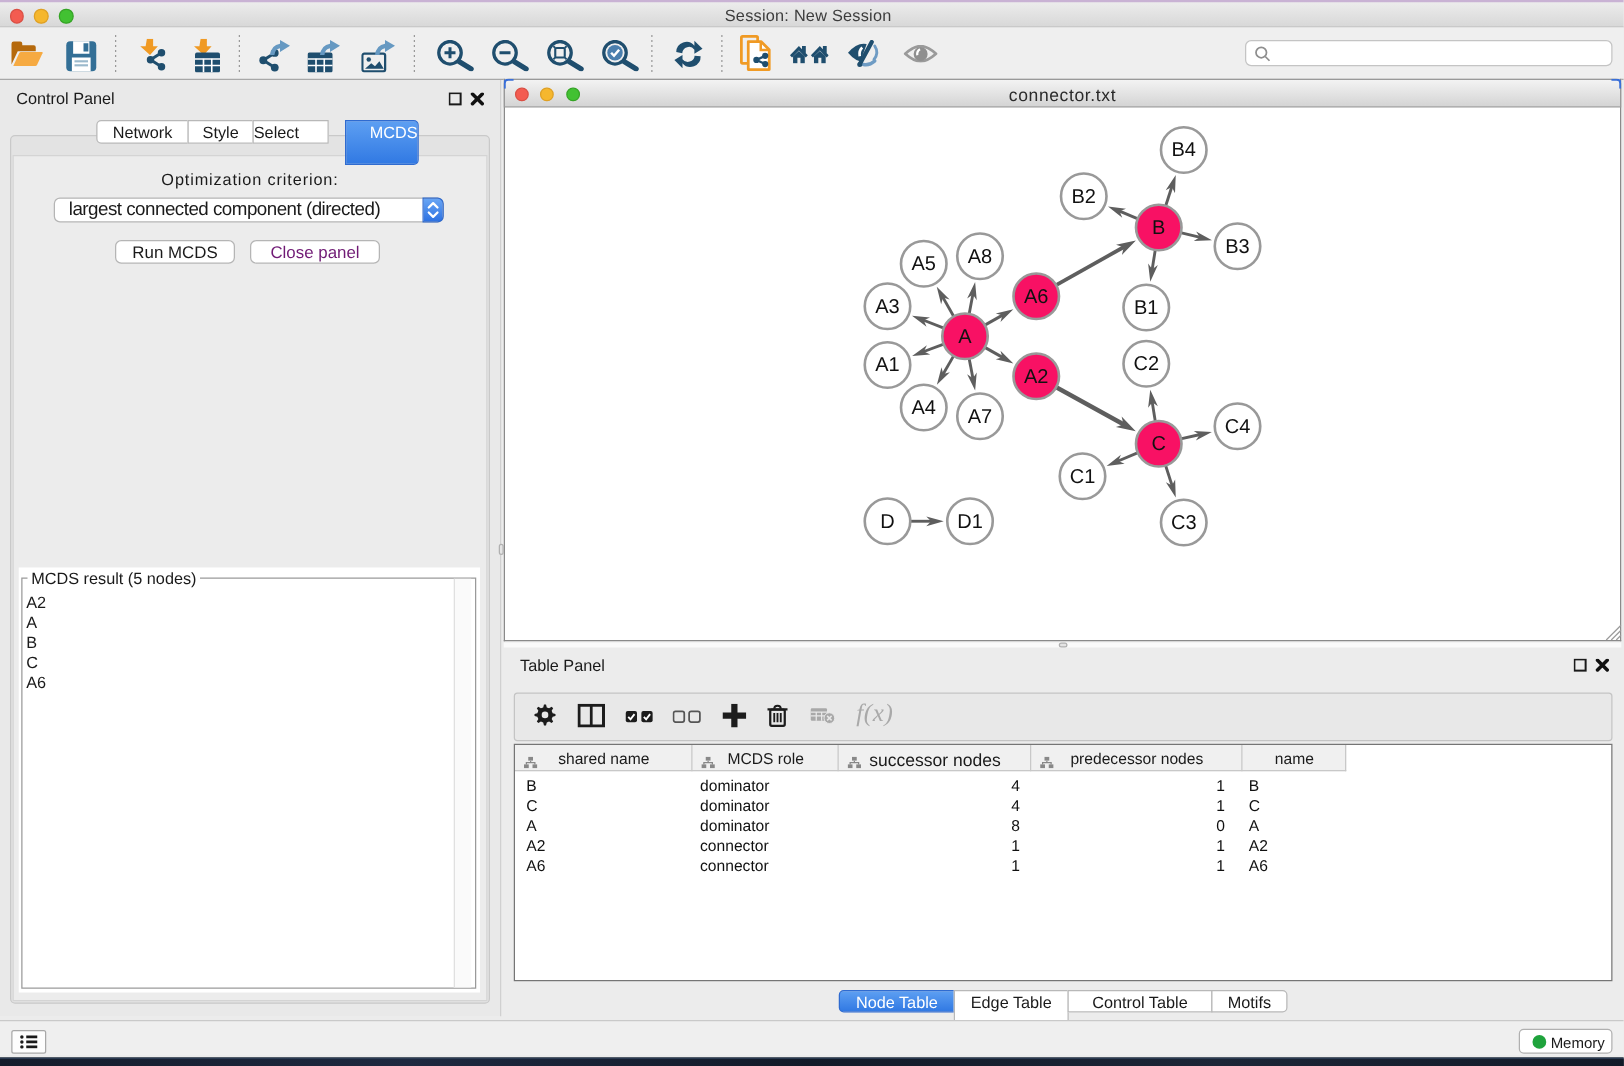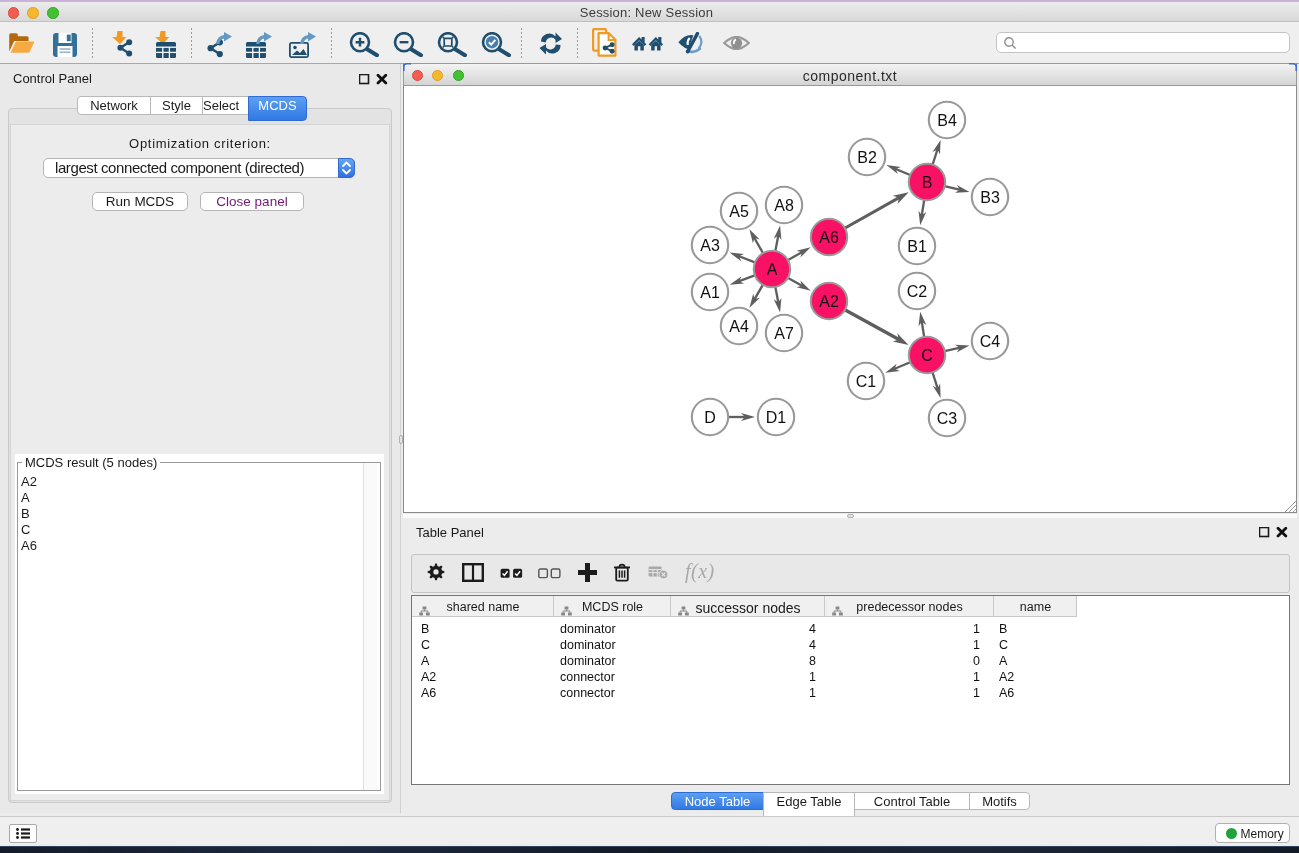--- a/index.html
+++ b/index.html
@@ -177,21 +177,21 @@
   <path d="M19 1.2 L26.8 9 M26.8 1.2 L19 9" stroke="#111" stroke-width="2.8" stroke-linecap="round"></path>
 </svg>
 
 <div class="abs" style="left:8px;top:108px;width:384px;height:695px;background:#e3e3e3;border:1px solid #c9c9c9;border-radius:4px;"></div>
 <div class="abs" style="left:10px;top:124px;width:380px;height:677px;background:#ececec;border:1px solid #d4d4d4;"></div>
 
 <div class="abs" style="left:77px;top:96px;width:244px;height:19px;">
   <div class="abs" style="left:0;top:0;width:74px;height:19px;background:#fff;border:1px solid #b8b8b8;border-radius:4px 0 0 4px;font-size:13px;color:#1a1a1a;text-align:center;line-height:18px;">Network</div>
   <div class="abs" style="left:73px;top:0;width:53px;height:19px;background:#fff;border:1px solid #b8b8b8;font-size:13px;color:#1a1a1a;text-align:center;line-height:18px;">Style</div>
   <div class="abs" style="left:125px;top:0;width:61px;height:19px;background:#fff;border:1px solid #b8b8b8;font-size:13px;color:#1a1a1a;text-align:left;line-height:18px;">Select</div>
-  <div class="abs" style="left:171px;top:0;width:59px;height:25px;background:linear-gradient(#5d9ff2,#3179e3);border:1px solid #2f6bd0;border-radius:0 4px 4px 0;font-size:13px;color:#fff;text-align:center;line-height:18px;">MCDS</div>
+  <div class="abs" style="left:199px;top:0;width:59px;height:36px;background:linear-gradient(#5d9ff2,#3179e3);border:1px solid #2f6bd0;border-radius:0 4px 4px 0;font-size:13px;color:#fff;text-align:right;line-height:18px;">MCDS</div>
 </div>
 
 <div class="abs" style="left:0;top:136px;width:400px;text-align:center;font-size:13px;letter-spacing:0.7px;color:#1a1a1a;">Optimization criterion:</div>
 
 <div class="abs" style="left:43px;top:158px;width:312px;height:20px;background:#fff;border:1px solid #b5b5b5;border-radius:5px;"></div>
 <div class="abs" style="left:55px;top:159px;font-size:15px;letter-spacing:-0.4px;color:#1a1a1a;">largest connected component (directed)</div>
 <div class="abs" style="left:338px;top:158px;width:17px;height:20px;background:linear-gradient(#68a5f4,#2e72e2);border:1px solid #2f6bd0;border-radius:0 5px 5px 0;"></div>
 <svg class="abs" style="left:341px;top:161px;" width="11" height="14" viewBox="0 0 11 14">
   <path d="M2 5 L5.5 1.5 L9 5" fill="none" stroke="#fff" stroke-width="1.8" stroke-linecap="round" stroke-linejoin="round"></path>
   <path d="M2 9 L5.5 12.5 L9 9" fill="none" stroke="#fff" stroke-width="1.8" stroke-linecap="round" stroke-linejoin="round"></path>
@@ -210,21 +210,21 @@
 <div class="abs" style="left:403px;top:63px;width:894px;height:23px;background:linear-gradient(#f3f3f3,#d4d4d4);border:1px solid #999;border-radius:4px 4px 0 0;"></div>
 <svg class="abs" style="left:403px;top:63px;" width="8" height="8" viewBox="0 0 8 8">
     <path d="M0 8 L0 3 Q0 0 3 0 L8 0 L8 1.6 L3.5 1.6 Q1.6 1.6 1.6 3.5 L1.6 8 Z" fill="#3a6fd8"></path>
   </svg>
 <svg class="abs" style="left:1289px;top:63px;" width="8" height="8" viewBox="0 0 8 8">
     <path d="M8 8 L8 3 Q8 0 5 0 L0 0 L0 1.6 L4.5 1.6 Q6.4 1.6 6.4 3.5 L6.4 8 Z" fill="#3a6fd8"></path>
   </svg>
 <div class="abs" style="left:412px;top:70px;width:10.5px;height:10.5px;border-radius:50%;background:#f35c51;border:1px solid #da4f44;box-sizing:border-box;"></div>
 <div class="abs" style="left:432px;top:70px;width:10.5px;height:10.5px;border-radius:50%;background:#f5b72e;border:1px solid #dfa023;box-sizing:border-box;"></div>
 <div class="abs" style="left:453px;top:70px;width:10.5px;height:10.5px;border-radius:50%;background:#42c132;border:1px solid #35a425;box-sizing:border-box;"></div>
-<div class="abs" style="left:403px;top:67.5px;width:894px;text-align:center;font-size:14px;letter-spacing:0.5px;color:#2a2a2a;">component.txt</div>
+<div class="abs" style="left:403px;top:67.5px;width:894px;text-align:center;font-size:14px;letter-spacing:0.5px;color:#2a2a2a;">connector.txt</div>
 
 <svg class="abs" style="left:404px;top:86px;" width="892" height="426" viewBox="0 0 892 426" font-family="Liberation Sans, sans-serif">
 <line x1="352.1" y1="188.9" x2="334.6" y2="195.4" stroke="#5e5e5e" stroke-width="2.3"></line>
 <path d="M325.7 198.7 L337.5 190.2 L335.1 195.2 L340.2 197.5 Z" fill="#5e5e5e"></path>
 <line x1="382.8" y1="191.3" x2="398.4" y2="200.1" stroke="#5e5e5e" stroke-width="2.3"></line>
 <path d="M406.7 204.7 L392.6 201.3 L397.9 199.8 L396.4 194.5 Z" fill="#5e5e5e"></path>
 <line x1="352.1" y1="176.9" x2="334.5" y2="170.0" stroke="#5e5e5e" stroke-width="2.3"></line>
 <path d="M325.6 166.6 L340.0 168.0 L335.0 170.2 L337.2 175.3 Z" fill="#5e5e5e"></path>
 <line x1="359.5" y1="197.7" x2="350.3" y2="213.6" stroke="#5e5e5e" stroke-width="2.3"></line>
 <path d="M345.5 221.8 L349.2 207.8 L350.6 213.1 L355.9 211.7 Z" fill="#5e5e5e"></path>

